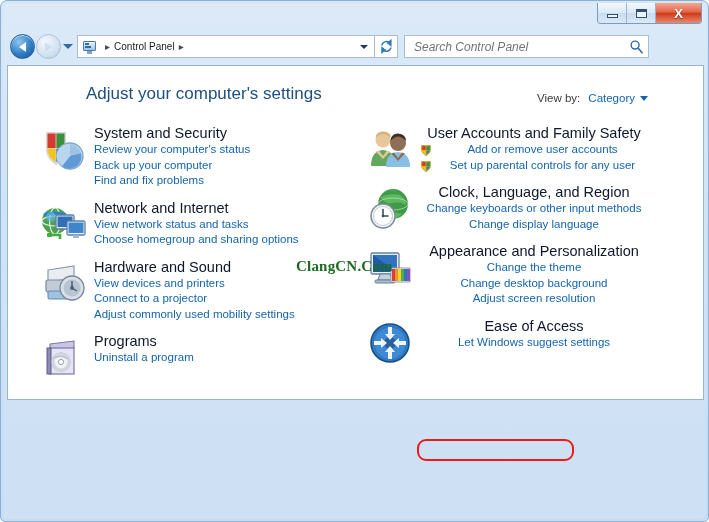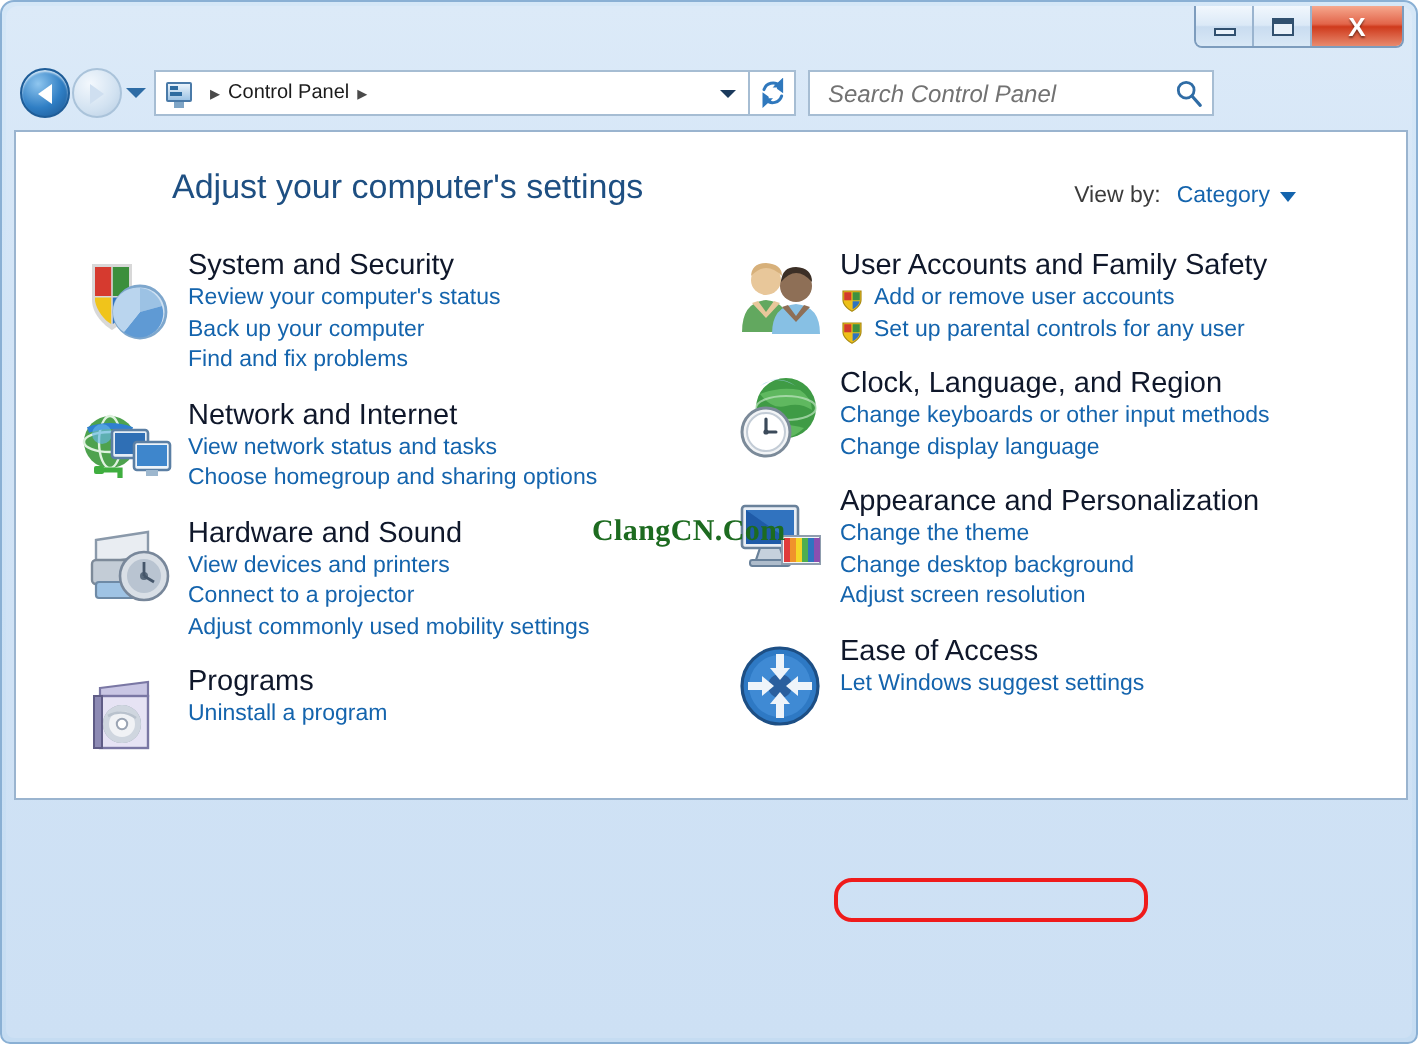--- a/index.html
+++ b/index.html
@@ -182,21 +182,21 @@
     flex: none;
     width: 23px; height: 23px;
     border: 1px solid #a6bdd3;
     border-left: none;
     background: #ffffff;
     display: flex; align-items: center; justify-content: center;
     cursor: pointer;
   }
   #searchbox {
     flex: none;
-    width: 203px; height: 23px;
+    width: 245px; height: 23px;
     background: #ffffff;
     border: 1px solid #a6bdd3;
     margin-left: 6px;
     display: flex;
     align-items: center;
     padding: 0 4px 0 7px;
   }
   #search-input {
     border: none;
     outline: none;
@@ -242,21 +242,21 @@
     border-left: 4px solid transparent;
     border-right: 4px solid transparent;
     border-top: 5px solid #1464ad;
     align-self: center;
     cursor: pointer;
   }
 
   
   .col { position: absolute; top: 58px; }
   #col-left  { left: 24px;  width: 275px; }
-  #col-right { left: 350px; width: 290px; }
+  #col-right { left: 350px; width: 290px; text-align: center; }
 
   .category {
     position: relative;
     padding-left: 62px;
     margin-bottom: 10px;
   }
   .cat-icon {
     position: absolute;
     left: 8px; top: 2px;
     width: 48px; height: 48px;

